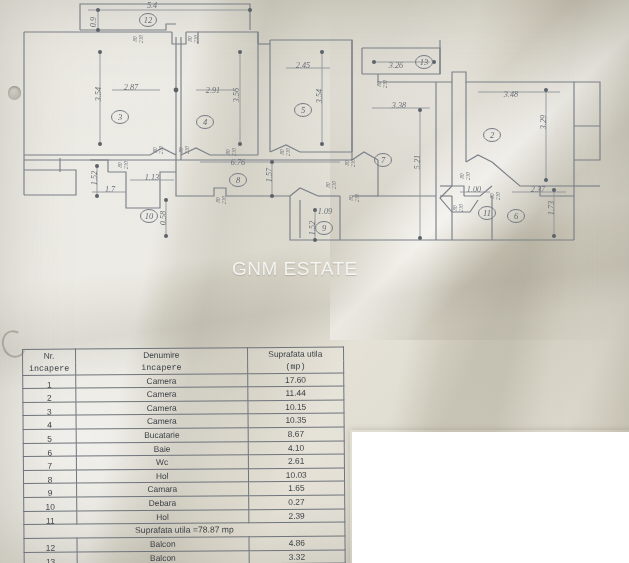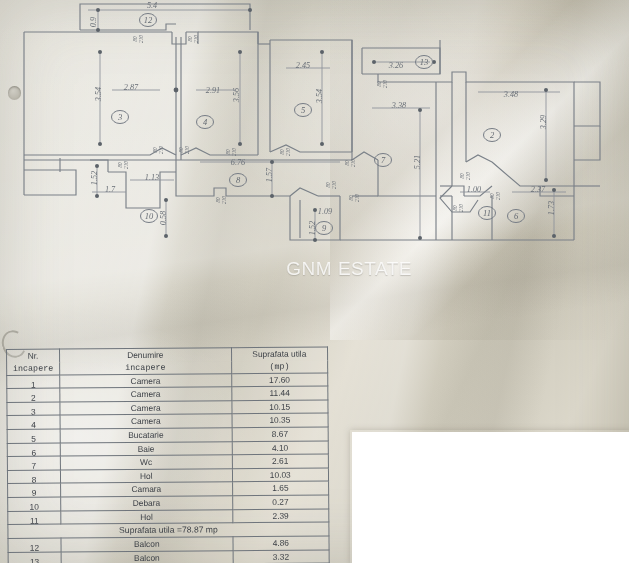--- a/index.html
+++ b/index.html
@@ -36,29 +36,29 @@
       border:2px solid #9c9a90;border-radius:50%;border-right-color:transparent;
       transform:rotate(-18deg);opacity:.75;}
 
   
   #plan{position:absolute;left:0;top:0;width:629px;height:330px;}
   #plan svg{position:absolute;left:0;top:0;}
 
   
   #watermark{
     position:absolute;left:232px;top:258px;width:180px;
-    text-align:right;font-size:19px;letter-spacing:.5px;
+    text-align:left;font-size:19px;letter-spacing:.5px;
     color:rgba(255,255,255,.82);
     text-shadow:0 1px 1px rgba(120,118,108,.35);
     font-family:"Liberation Sans", sans-serif;
     pointer-events:none;user-select:none;white-space:nowrap;
   }
 
   
-  #table-wrap{position:absolute;left:6px;top:349px;width:322px;height:214px;}
+  #table-wrap{position:absolute;left:22px;top:349px;width:322px;height:214px;}
   table{border-collapse:collapse;width:322px;
     font-family:"Liberation Sans", sans-serif;
     color:#3d4147;transform:rotate(-.45deg);transform-origin:0 0;}
   table td,table th{
     border:1px solid #6f757c;
     font-size:8.4px;text-align:center;padding:0;height:12.6px;line-height:12.6px;
     font-weight:400;background:rgba(255,255,255,.10);
   }
   th{font-size:8.4px;height:13px;line-height:13px;}
   .col-nr{width:52px;}

